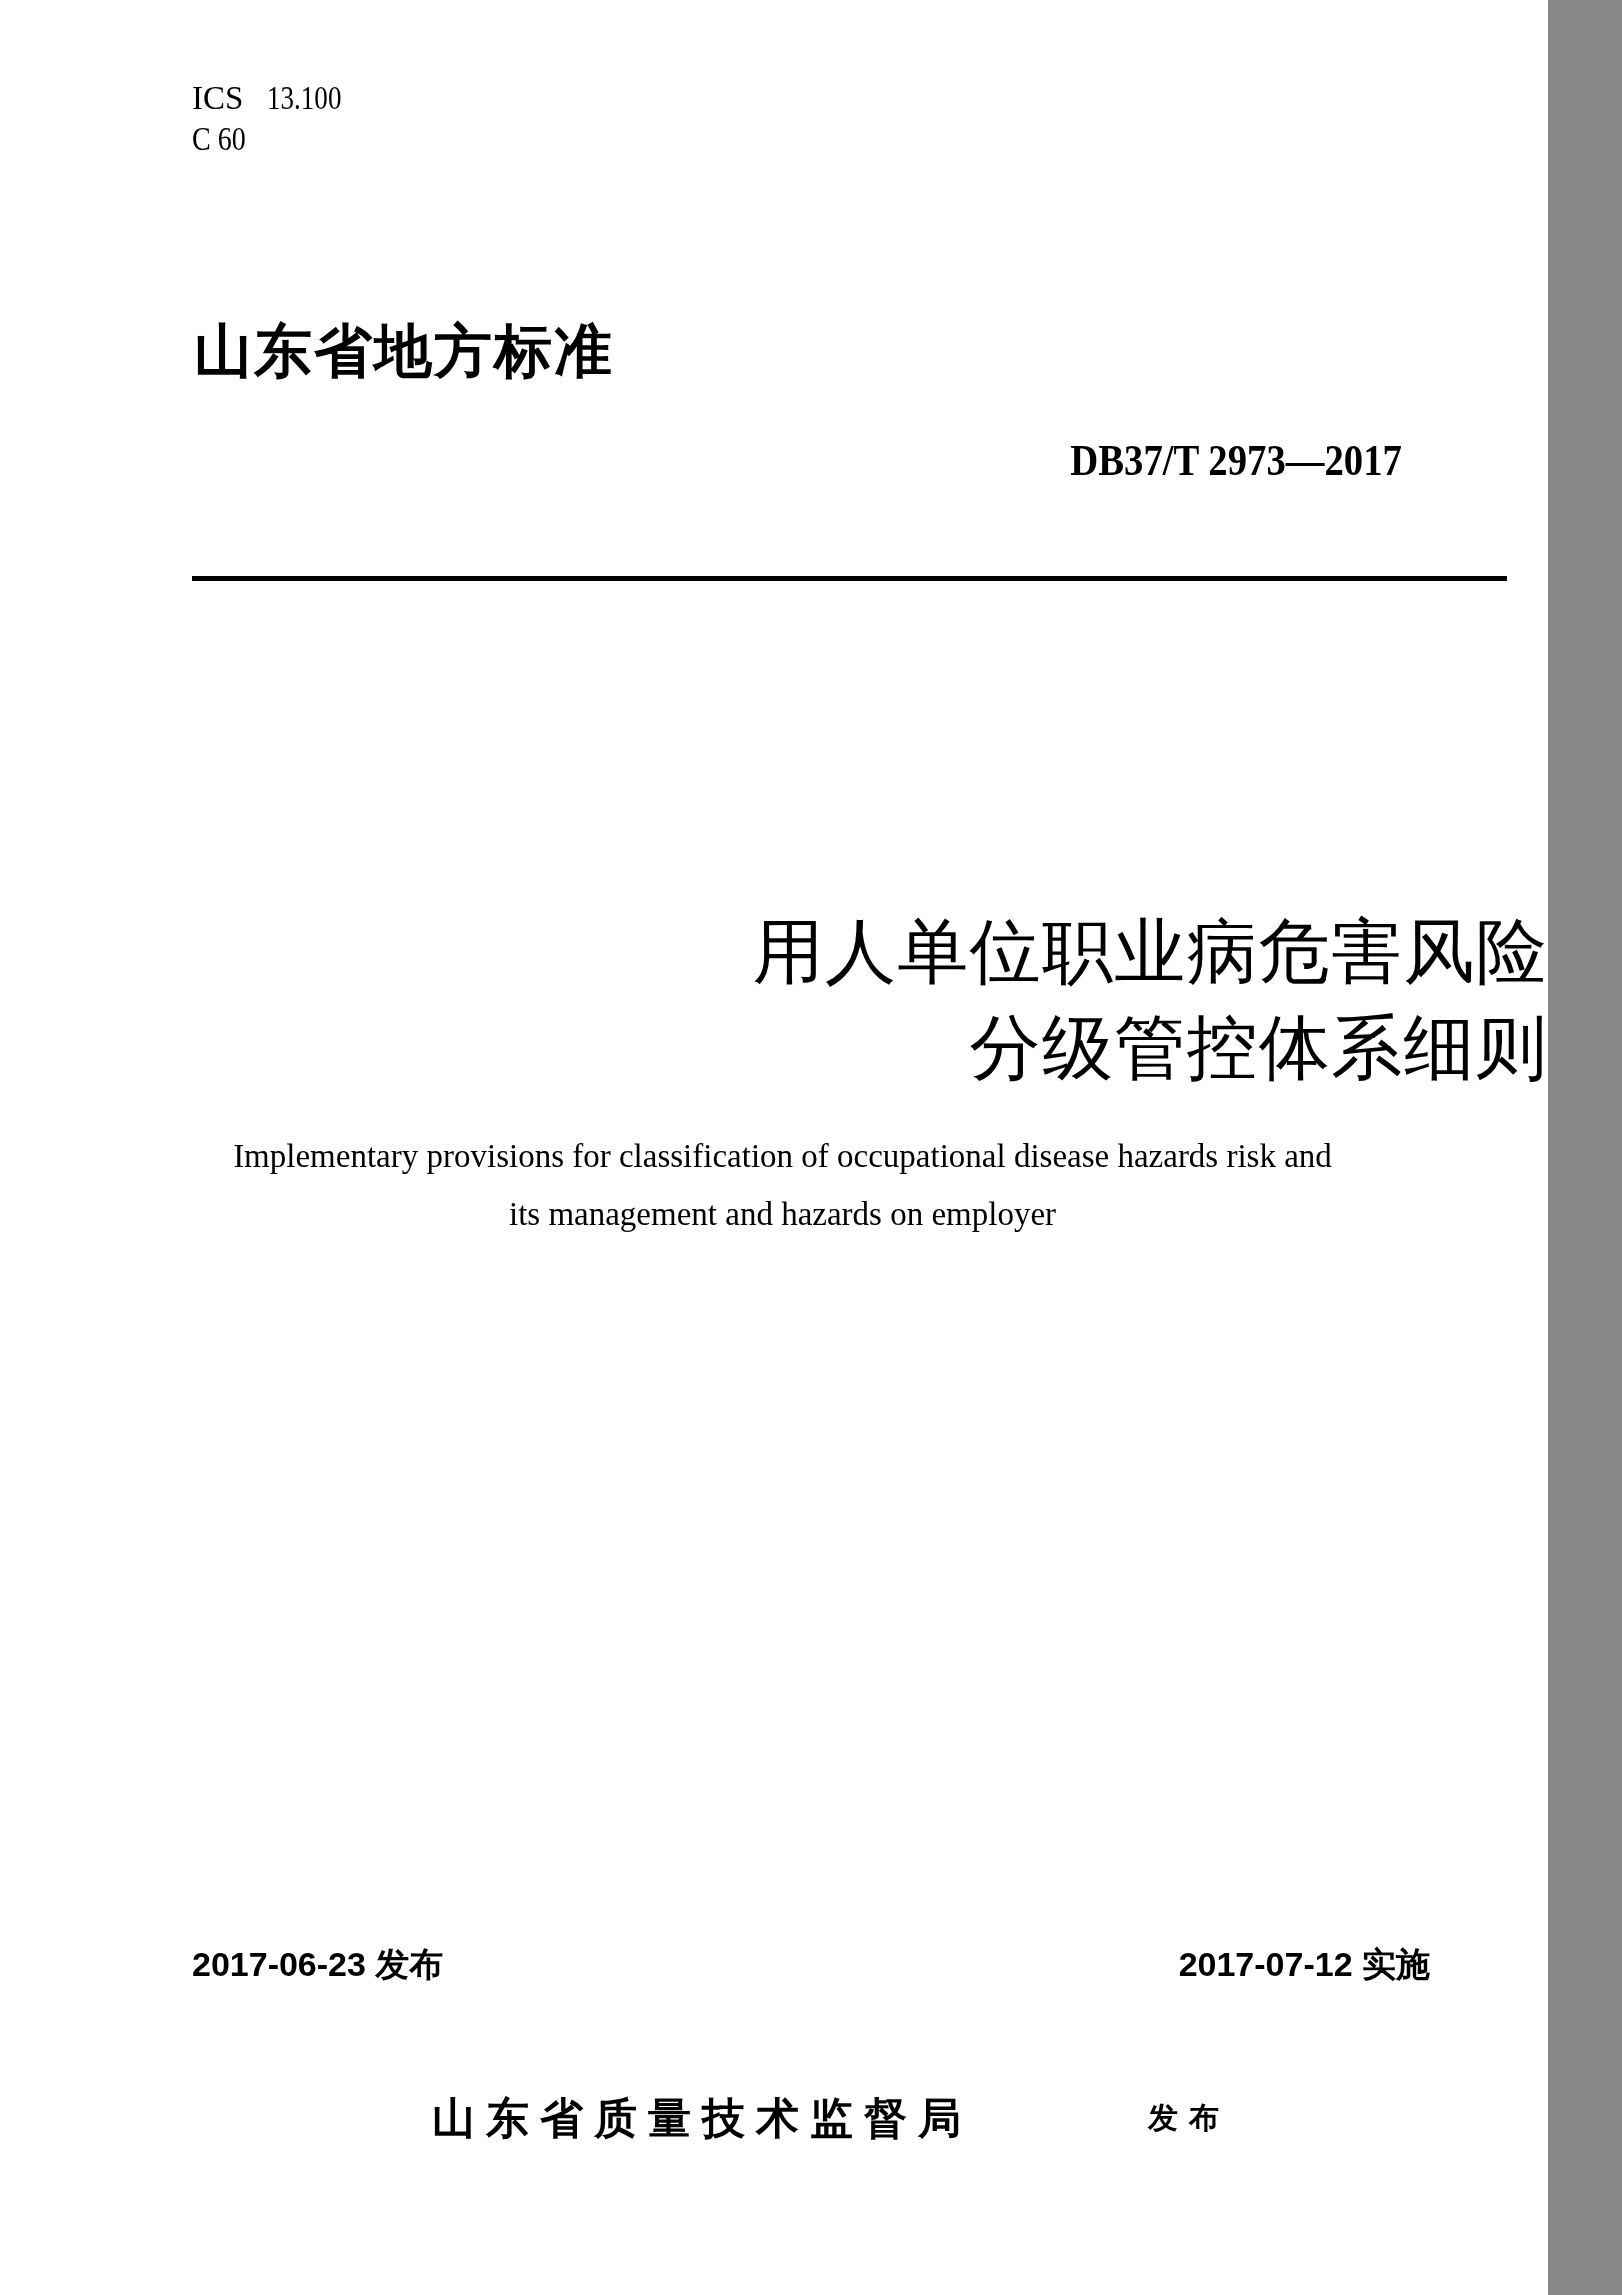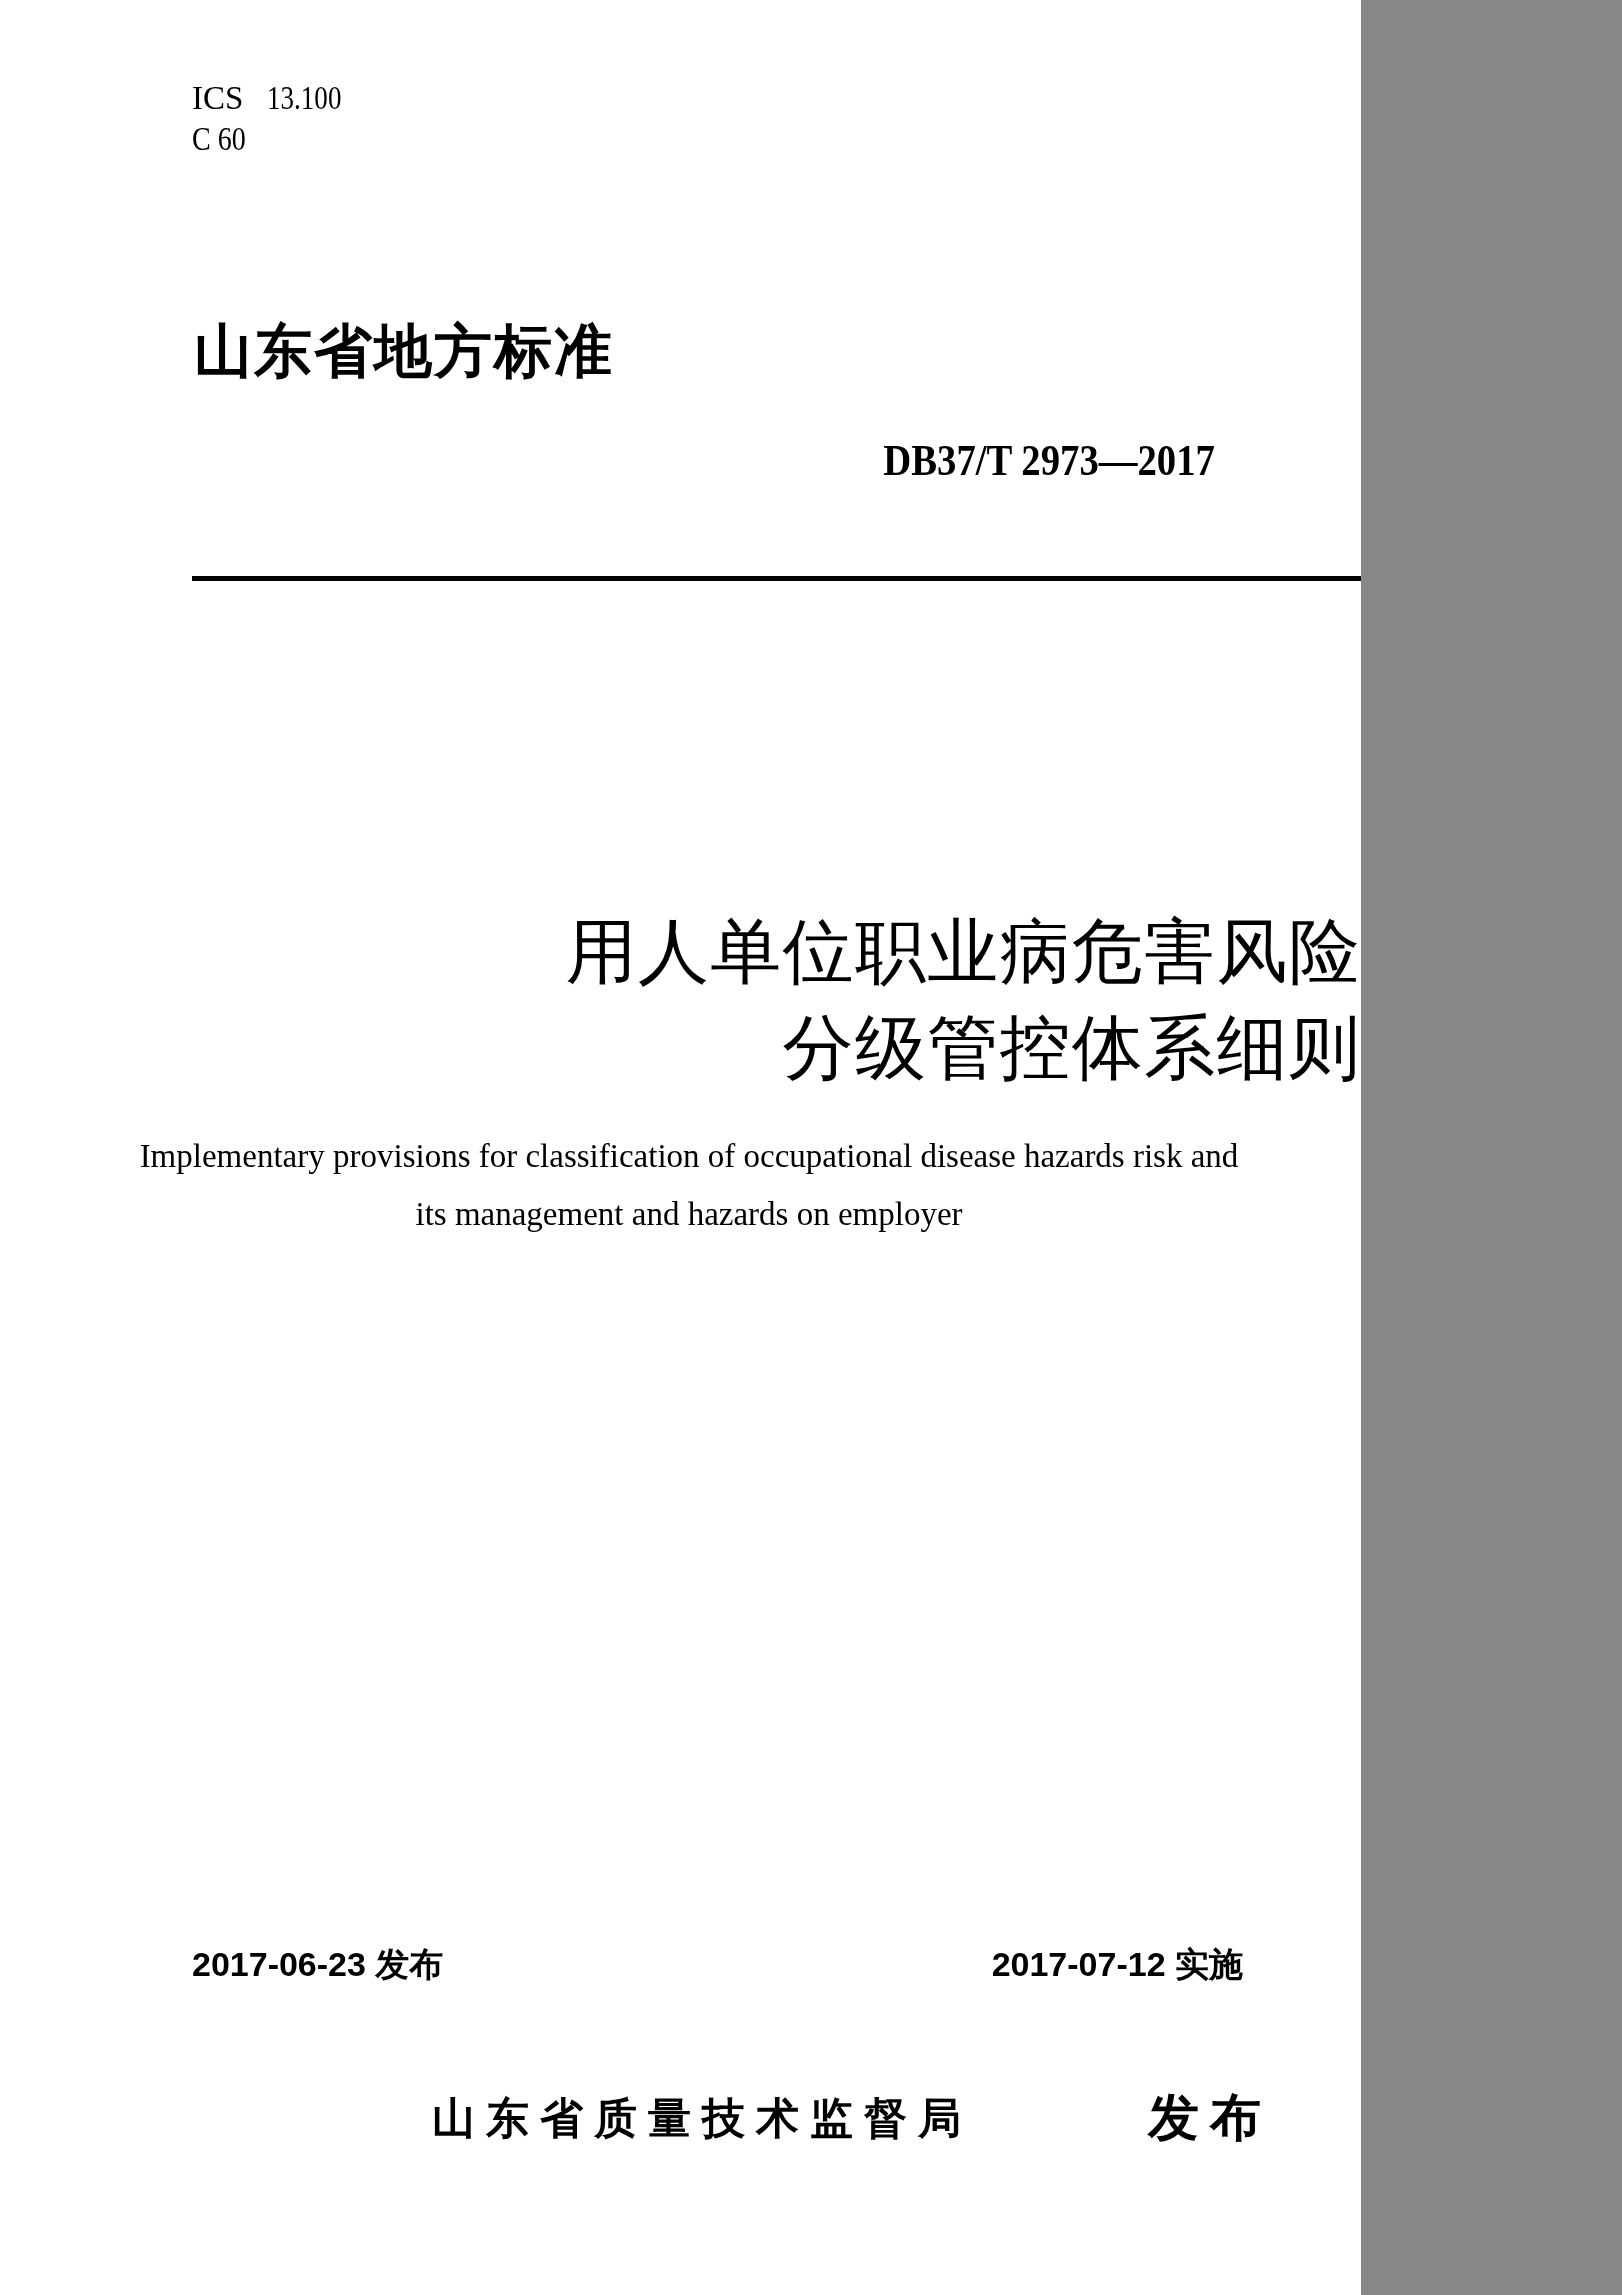--- a/index.html
+++ b/index.html
@@ -2,21 +2,21 @@
 <html style="font-size:10.5px"><head>
 <meta charset="utf-8">
 <style>
   html, body {
     margin: 0;
     padding: 0;
     background: #888;
   }
   #page {
     position: relative;
-    width: 1361px;
+    width: 1548px;
     height: 2295px;
     background: #ffffff;
     color: #000000;
     overflow: hidden;
     font-family: "Liberation Sans", "DejaVu Sans", sans-serif;
   }
   .serif { font-family: "Liberation Serif", "DejaVu Serif", serif; }
   .sans  { font-family: "Liberation Sans", "DejaVu Sans", sans-serif; }
 
   
@@ -145,21 +145,21 @@
     font-size: 43px;
     font-weight: bold;
     letter-spacing: 11px;
     line-height: 48px;
     white-space: nowrap;
   }
   .publish-label {
     position: absolute;
     left: 1148px;
     top: 2094px;
-    font-size: 51px;
+    font-size: 30px;
     font-weight: bold;
     letter-spacing: 11px;
     line-height: 48px;
     white-space: nowrap;
   }
 </style>
 </head>
 <body>
 
 <div id="page">

